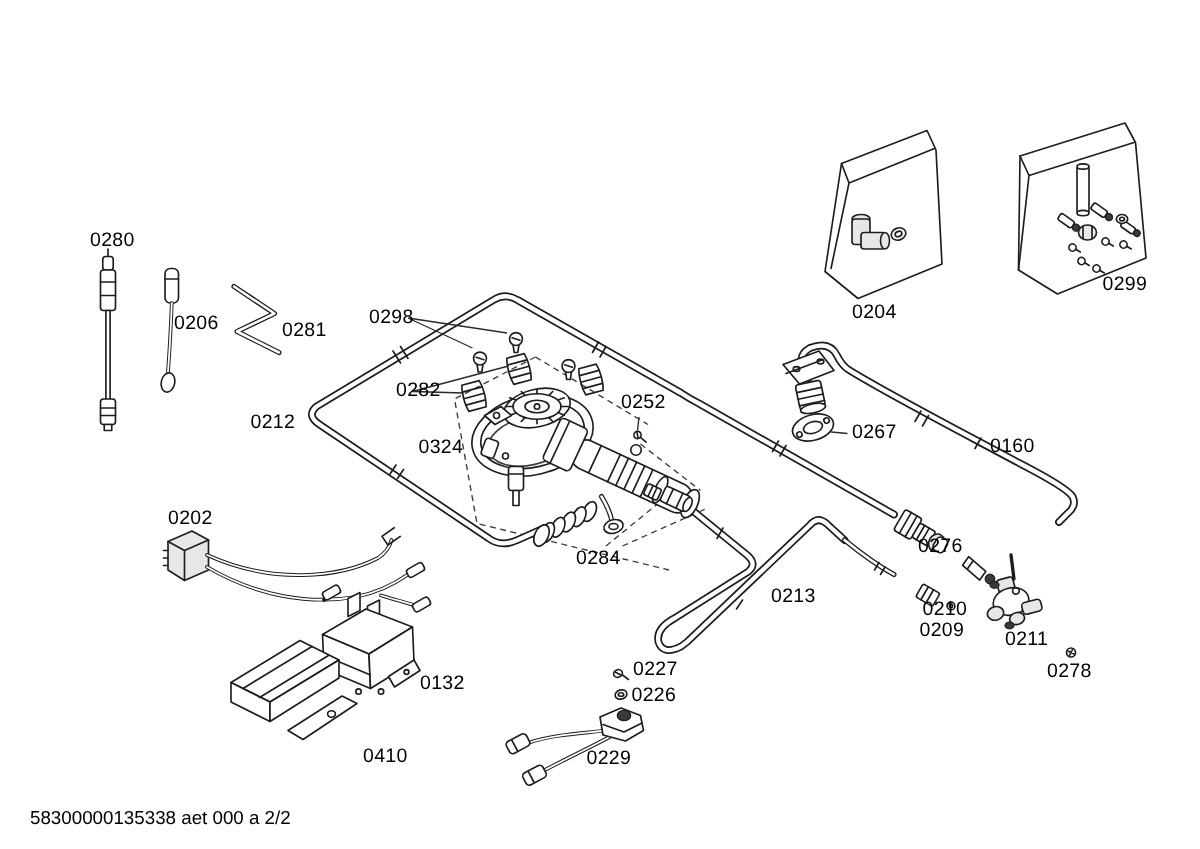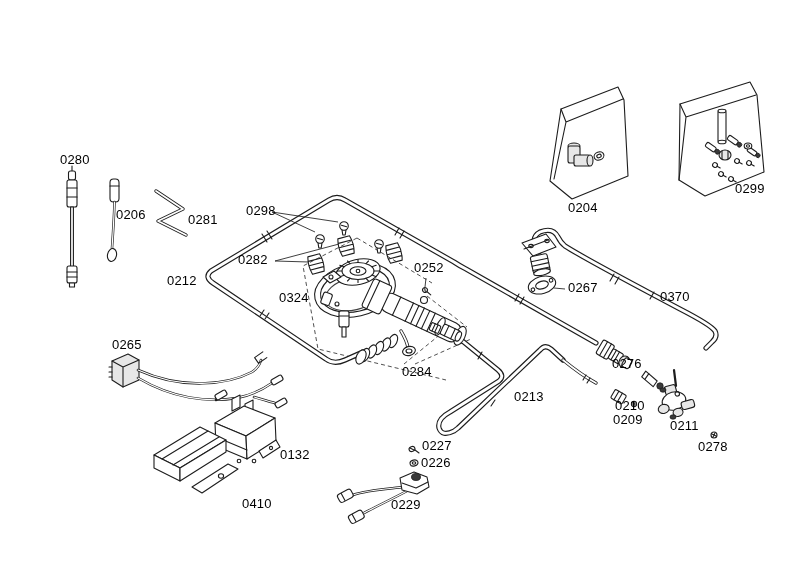--- a/index.html
+++ b/index.html
@@ -386,36 +386,37 @@
     <path class="lead" d="M263,261 L297,262 M263,261 L327,244"></path>
     <path class="lead" d="M414,278 L413,287"></path>
     <path class="lead" d="M553,289 L542,288"></path>
   </g>
 </svg>
 
 <span class="callout" style="left:48px;top:153px">0280</span>
 <span class="callout" style="left:104px;top:208px">0206</span>
 <span class="callout" style="left:176px;top:213px">0281</span>
 <span class="callout" style="left:234px;top:204px">0298</span>
-<span class="callout" style="left:226px;top:253px">0282</span>
+<span class="callout" style="left:252px;top:253px">0282</span>
 <span class="callout" style="left:155px;top:274px">0212</span>
 <span class="callout" style="left:267px;top:291px">0324</span>
 <span class="callout" style="left:402px;top:261px">0252</span>
 <span class="callout" style="left:556px;top:201px">0204</span>
 <span class="callout" style="left:723px;top:182px">0299</span>
 <span class="callout" style="left:556px;top:281px">0267</span>
-<span class="callout" style="left:648px;top:290px">0370</span>
-<span class="callout" style="left:390px;top:365px">0284</span>
-<span class="callout" style="left:100px;top:338px">0265</span>
+<span class="callout" style="left:648px;top:290px">0160</span>
+<span class="callout" style="left:372px;top:365px">0284</span>
+<span class="callout" style="left:100px;top:338px">0202</span>
 <span class="callout" style="left:268px;top:448px">0132</span>
 <span class="callout" style="left:230px;top:497px">0410</span>
 <span class="callout" style="left:502px;top:390px">0213</span>
 <span class="callout" style="left:603px;top:399px">0210</span>
 <span class="callout" style="left:601px;top:413px">0209</span>
 <span class="callout" style="left:600px;top:357px">0276</span>
 <span class="callout" style="left:658px;top:419px">0211</span>
 <span class="callout" style="left:686px;top:440px">0278</span>
 <span class="callout" style="left:410px;top:439px">0227</span>
 <span class="callout" style="left:409px;top:456px">0226</span>
 <span class="callout" style="left:379px;top:498px">0229</span>
 
+<span class="footer">58300000135338 aet 000 a 2/2</span>
 
 </div>
 
 </body></html>

